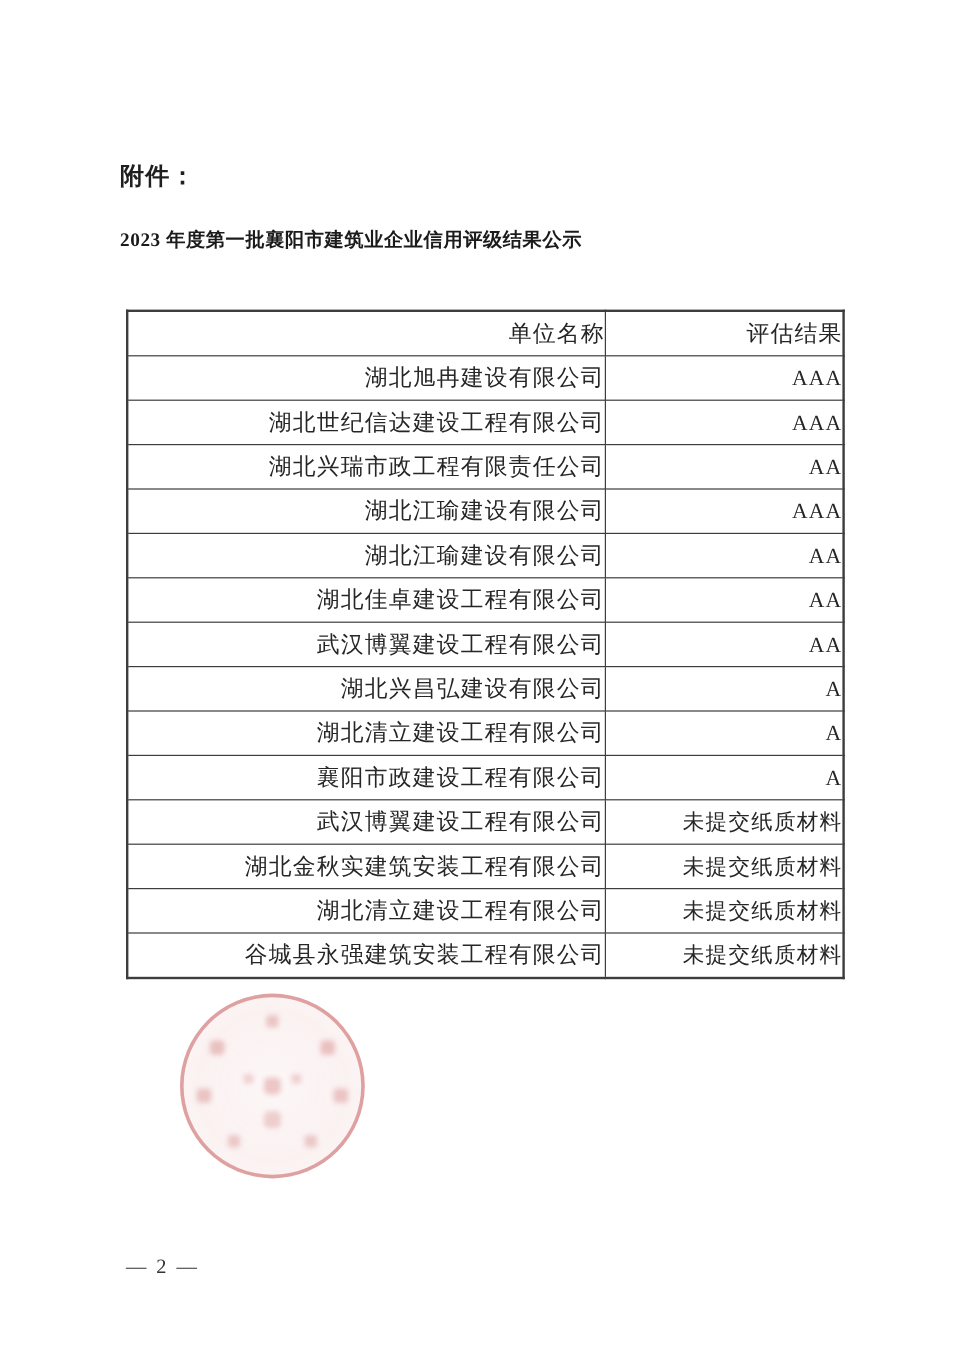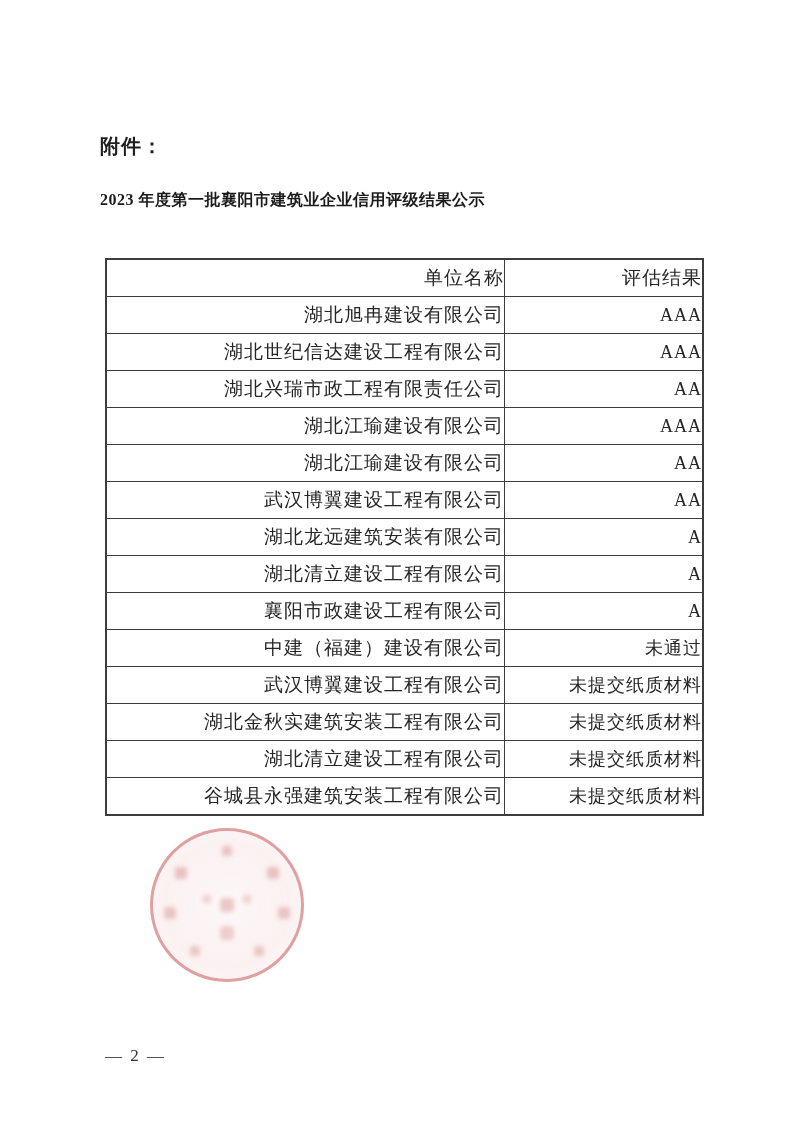--- a/index.html
+++ b/index.html
@@ -141,38 +141,38 @@
         </tr>
         <tr>
           <td class="col-name">湖北江瑜建设有限公司</td>
           <td class="col-result">AAA</td>
         </tr>
         <tr>
           <td class="col-name">湖北江瑜建设有限公司</td>
           <td class="col-result">AA</td>
         </tr>
         <tr>
+          <td class="col-name">湖北佳卓建设工程有限公司</td>
+          <td class="col-result">AA</td>
+        </tr>
+        <tr>
           <td class="col-name">武汉博翼建设工程有限公司</td>
           <td class="col-result">AA</td>
         </tr>
         <tr>
-          <td class="col-name">湖北龙远建筑安装有限公司</td>
+          <td class="col-name">湖北兴昌弘建设有限公司</td>
           <td class="col-result">A</td>
         </tr>
         <tr>
           <td class="col-name">湖北清立建设工程有限公司</td>
           <td class="col-result">A</td>
         </tr>
         <tr>
           <td class="col-name">襄阳市政建设工程有限公司</td>
           <td class="col-result">A</td>
-        </tr>
-        <tr>
-          <td class="col-name">中建（福建）建设有限公司</td>
-          <td class="col-result">未通过</td>
         </tr>
         <tr>
           <td class="col-name">武汉博翼建设工程有限公司</td>
           <td class="col-result">未提交纸质材料</td>
         </tr>
         <tr>
           <td class="col-name">湖北金秋实建筑安装工程有限公司</td>
           <td class="col-result">未提交纸质材料</td>
         </tr>
         <tr>

